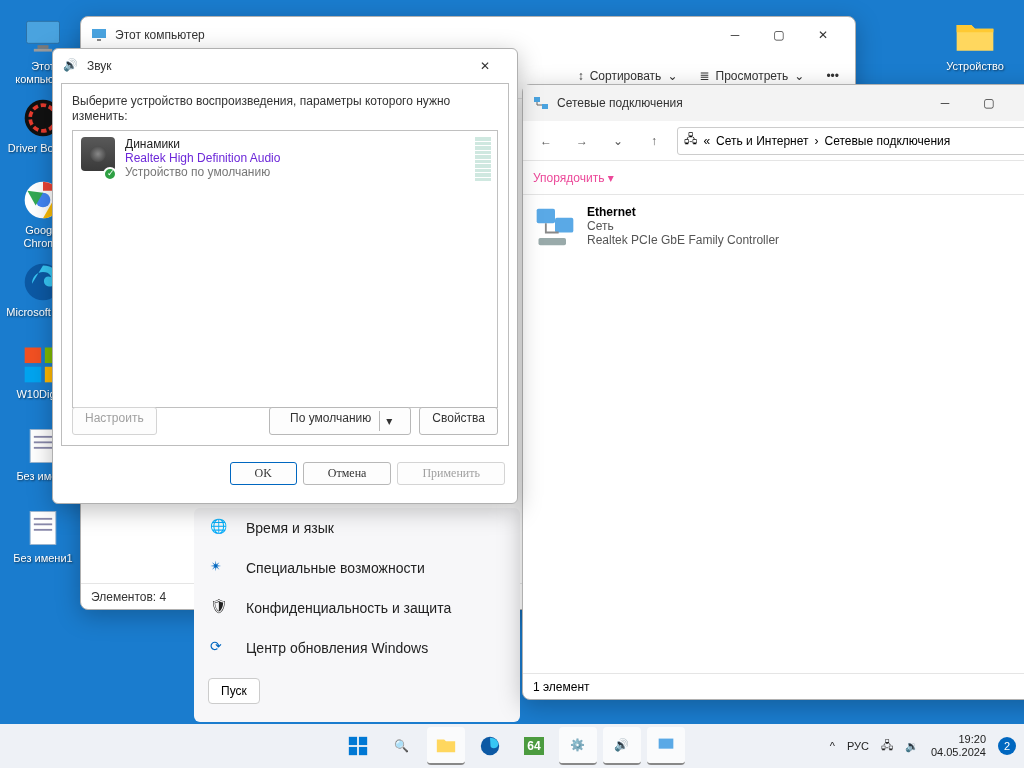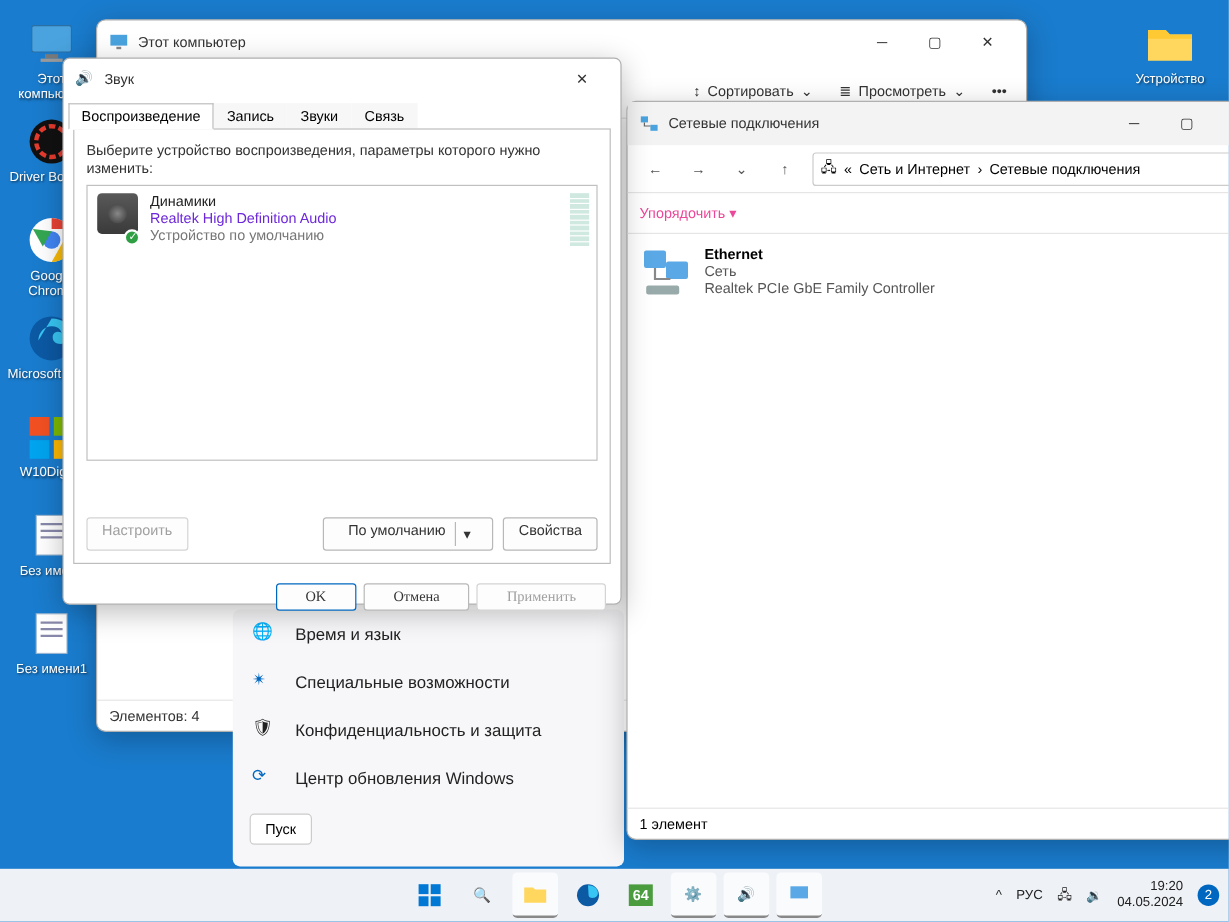--- a/index.html
+++ b/index.html
@@ -33,21 +33,21 @@
 #netwin .netico { width: 44px; height: 44px; }
 #netwin .netitem .lines div:first-child { font-weight: 600; }
 
 
 #snd { border-radius: 6px; }
 #snd .titlebar { height: 34px; }
 #snd .tabs { display: flex; padding: 0 8px 0 4px; margin-top: 2px; }
 #snd .tab { padding: 3px 10px; font-size: 12px; border: 1px solid transparent; position: relative; top: 1px; background: #f7f7f7; }
 #snd .tab.active { border: 1px solid #bdbdbd; border-bottom: 1px solid #fff; background: #fff; z-index: 2; }
 #snd .tabbody { border: 1px solid #bdbdbd; margin: 0 8px 8px; padding: 10px; background: #fff; height: 363px; position: relative; }
-#snd .listbox { border: 1px solid #c0c0c0; height: 230px; margin-top: 6px; position: relative; }
+#snd .listbox { border: 1px solid #c0c0c0; height: 278px; margin-top: 6px; position: relative; }
 #snd .listitem { display: flex; padding: 6px 8px; gap: 10px; }
 #snd .vol-meter { position: absolute; right: 6px; top: 6px; width: 16px; height: 44px; display: flex; flex-direction: column-reverse; gap: 1px; }
 #snd .vol-meter div { flex: 1; background: #cfe8e0; }
 #snd .btnrow { display: flex; gap: 8px; position: absolute; bottom: 10px; left: 10px; right: 10px; }
 #snd .btn { border: 1px solid #b8b8b8; background: #fdfdfd; padding: 3px 12px; border-radius: 3px; font-size: 12px; color: #333; }
 #snd .btn.disabled { color: #a0a0a0; border-color: #d4d4d4; }
 #snd .dlgbtns { display: flex; justify-content: flex-end; gap: 6px; padding: 8px 12px 12px; }
 #snd .dlgbtns .btn { padding: 3px 24px; font-family: Liberation Serif, serif; }
 #snd .dlgbtns .default { border: 1px solid #0067c0; }
 #snd .split { display: flex; }
@@ -246,26 +246,20 @@
   </div>
 </div>
 
 <div id="snd" class="win" style="top:48px;left:52px;width:466px;height:456px">
   <div class="titlebar">
     <div class="title-ico">🔊</div>
     <span>Звук</span>
     <div class="winbtns">
       <div class="wbtn">✕</div>
     </div>
-  </div>
-  <div class="tabs">
-    <div class="tab active">Воспроизведение</div>
-    <div class="tab">Запись</div>
-    <div class="tab">Звуки</div>
-    <div class="tab">Связь</div>
   </div>
   <div class="tabbody">
     <div style="font-size:12px;color:#333;line-height:15px">Выберите устройство воспроизведения, параметры которого нужно изменить:</div>
     <div class="listbox">
       <div class="listitem">
         <div style="position:relative">
           <div class="speaker-ico"></div>
           <div class="check-badge"></div>
         </div>
         <div>

